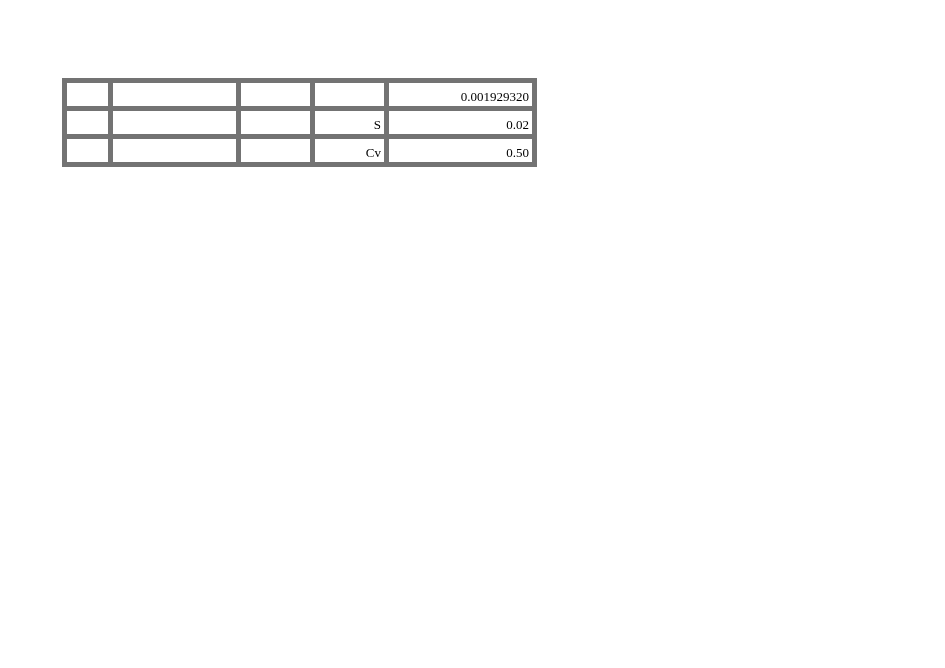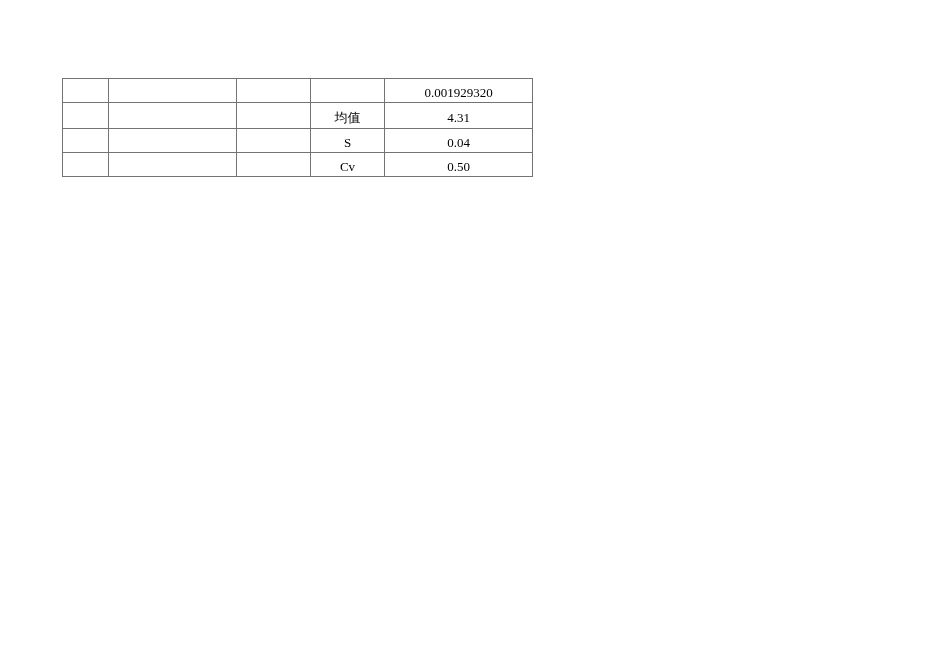--- a/index.html
+++ b/index.html
@@ -20,25 +20,25 @@
       background: #ffffff;
     }
     table.data {
       position: absolute;
       top: 78px;
       left: 62px;
       border-collapse: collapse;
       background: #ffffff;
     }
     table.data td {
-      border: 1px solid #737373;
+      border: 5px solid #737373;
       height: 20px;
       padding: 6px 3px 1px 3px;
       vertical-align: middle;
-      text-align: center;
+      text-align: right;
       white-space: nowrap;
       overflow: hidden;
     }
     .c1 { width: 46px; }
     .c2 { width: 128px; }
     .c3 { width: 74px; }
     .c4 { width: 74px; }
     .c5 { width: 148px; }
   </style>
 </head>
@@ -52,29 +52,22 @@
       <td class="c1"></td>
       <td class="c2"></td>
       <td class="c3"></td>
       <td class="c4"></td>
       <td class="c5">0.001929320</td>
     </tr>
     <tr>
       <td class="c1"></td>
       <td class="c2"></td>
       <td class="c3"></td>
-      <td class="c4">均值</td>
-      <td class="c5">4.31</td>
-    </tr>
-    <tr>
-      <td class="c1"></td>
-      <td class="c2"></td>
-      <td class="c3"></td>
       <td class="c4">S</td>
-      <td class="c5">0.04</td>
+      <td class="c5">0.02</td>
     </tr>
     <tr>
       <td class="c1"></td>
       <td class="c2"></td>
       <td class="c3"></td>
       <td class="c4">Cv</td>
       <td class="c5">0.50</td>
     </tr>
   </tbody>
     </table>

